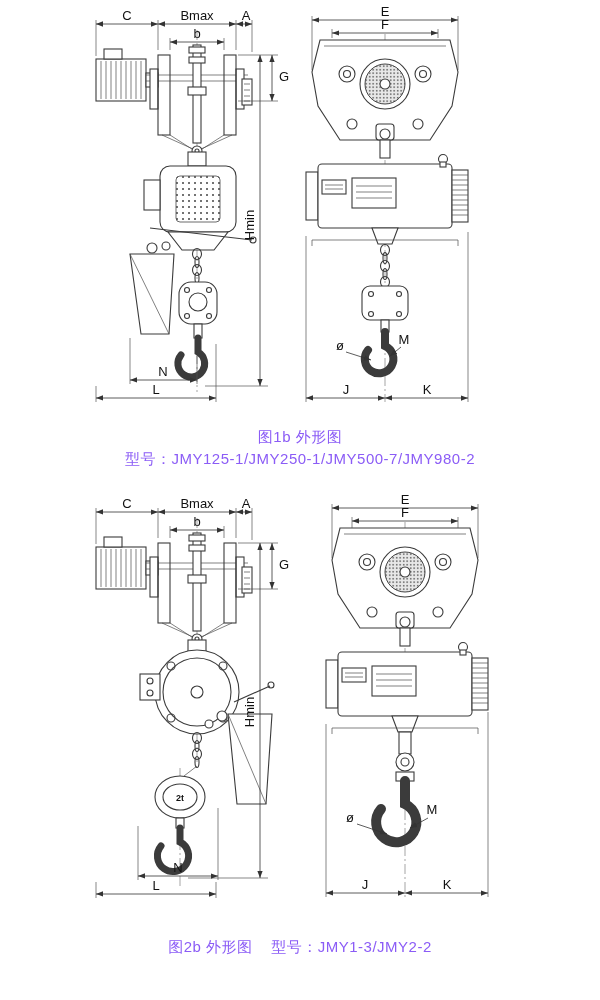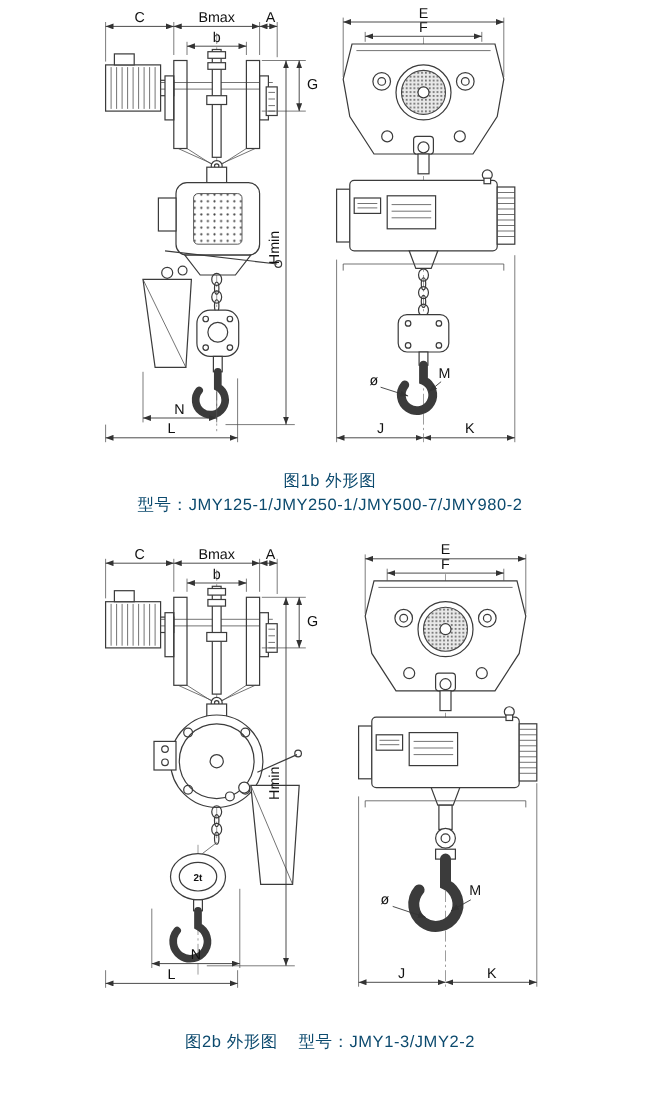--- a/index.html
+++ b/index.html
@@ -1,18 +1,18 @@
 <!DOCTYPE html>
 <html><head>
 <meta charset="utf-8">
 <style>
   html,body{margin:0;padding:0;background:#fff;}
   .canvas{position:relative;width:600px;height:1000px;background:#fff;overflow:hidden;
           font-family:"Liberation Sans",sans-serif;}
-  .caption{position:absolute;left:0;width:600px;text-align:center;color:#0c4a6e;
+  .caption{position:absolute;left:0;width:600px;text-align:center;color:#8b5cf6;
            font-size:15px;letter-spacing:.5px;}
   .caption .gap{display:inline-block;width:14px;}
   
   .ol   {fill:none;stroke:#3b3b3b;stroke-width:1.1;}
   .olw  {fill:#fff;stroke:#3b3b3b;stroke-width:1.1;}
   .thin {fill:none;stroke:#4a4a4a;stroke-width:.7;}
   .cl   {fill:none;stroke:#808080;stroke-width:.7;stroke-dasharray:10 3 2 3;}
   .dim  {fill:none;stroke:#333;stroke-width:.8;marker-start:url(#arr);marker-end:url(#arr);}
   .ext  {fill:none;stroke:#555;stroke-width:.7;}
   .ldr  {fill:none;stroke:#333;stroke-width:.8;marker-end:url(#arr);}

